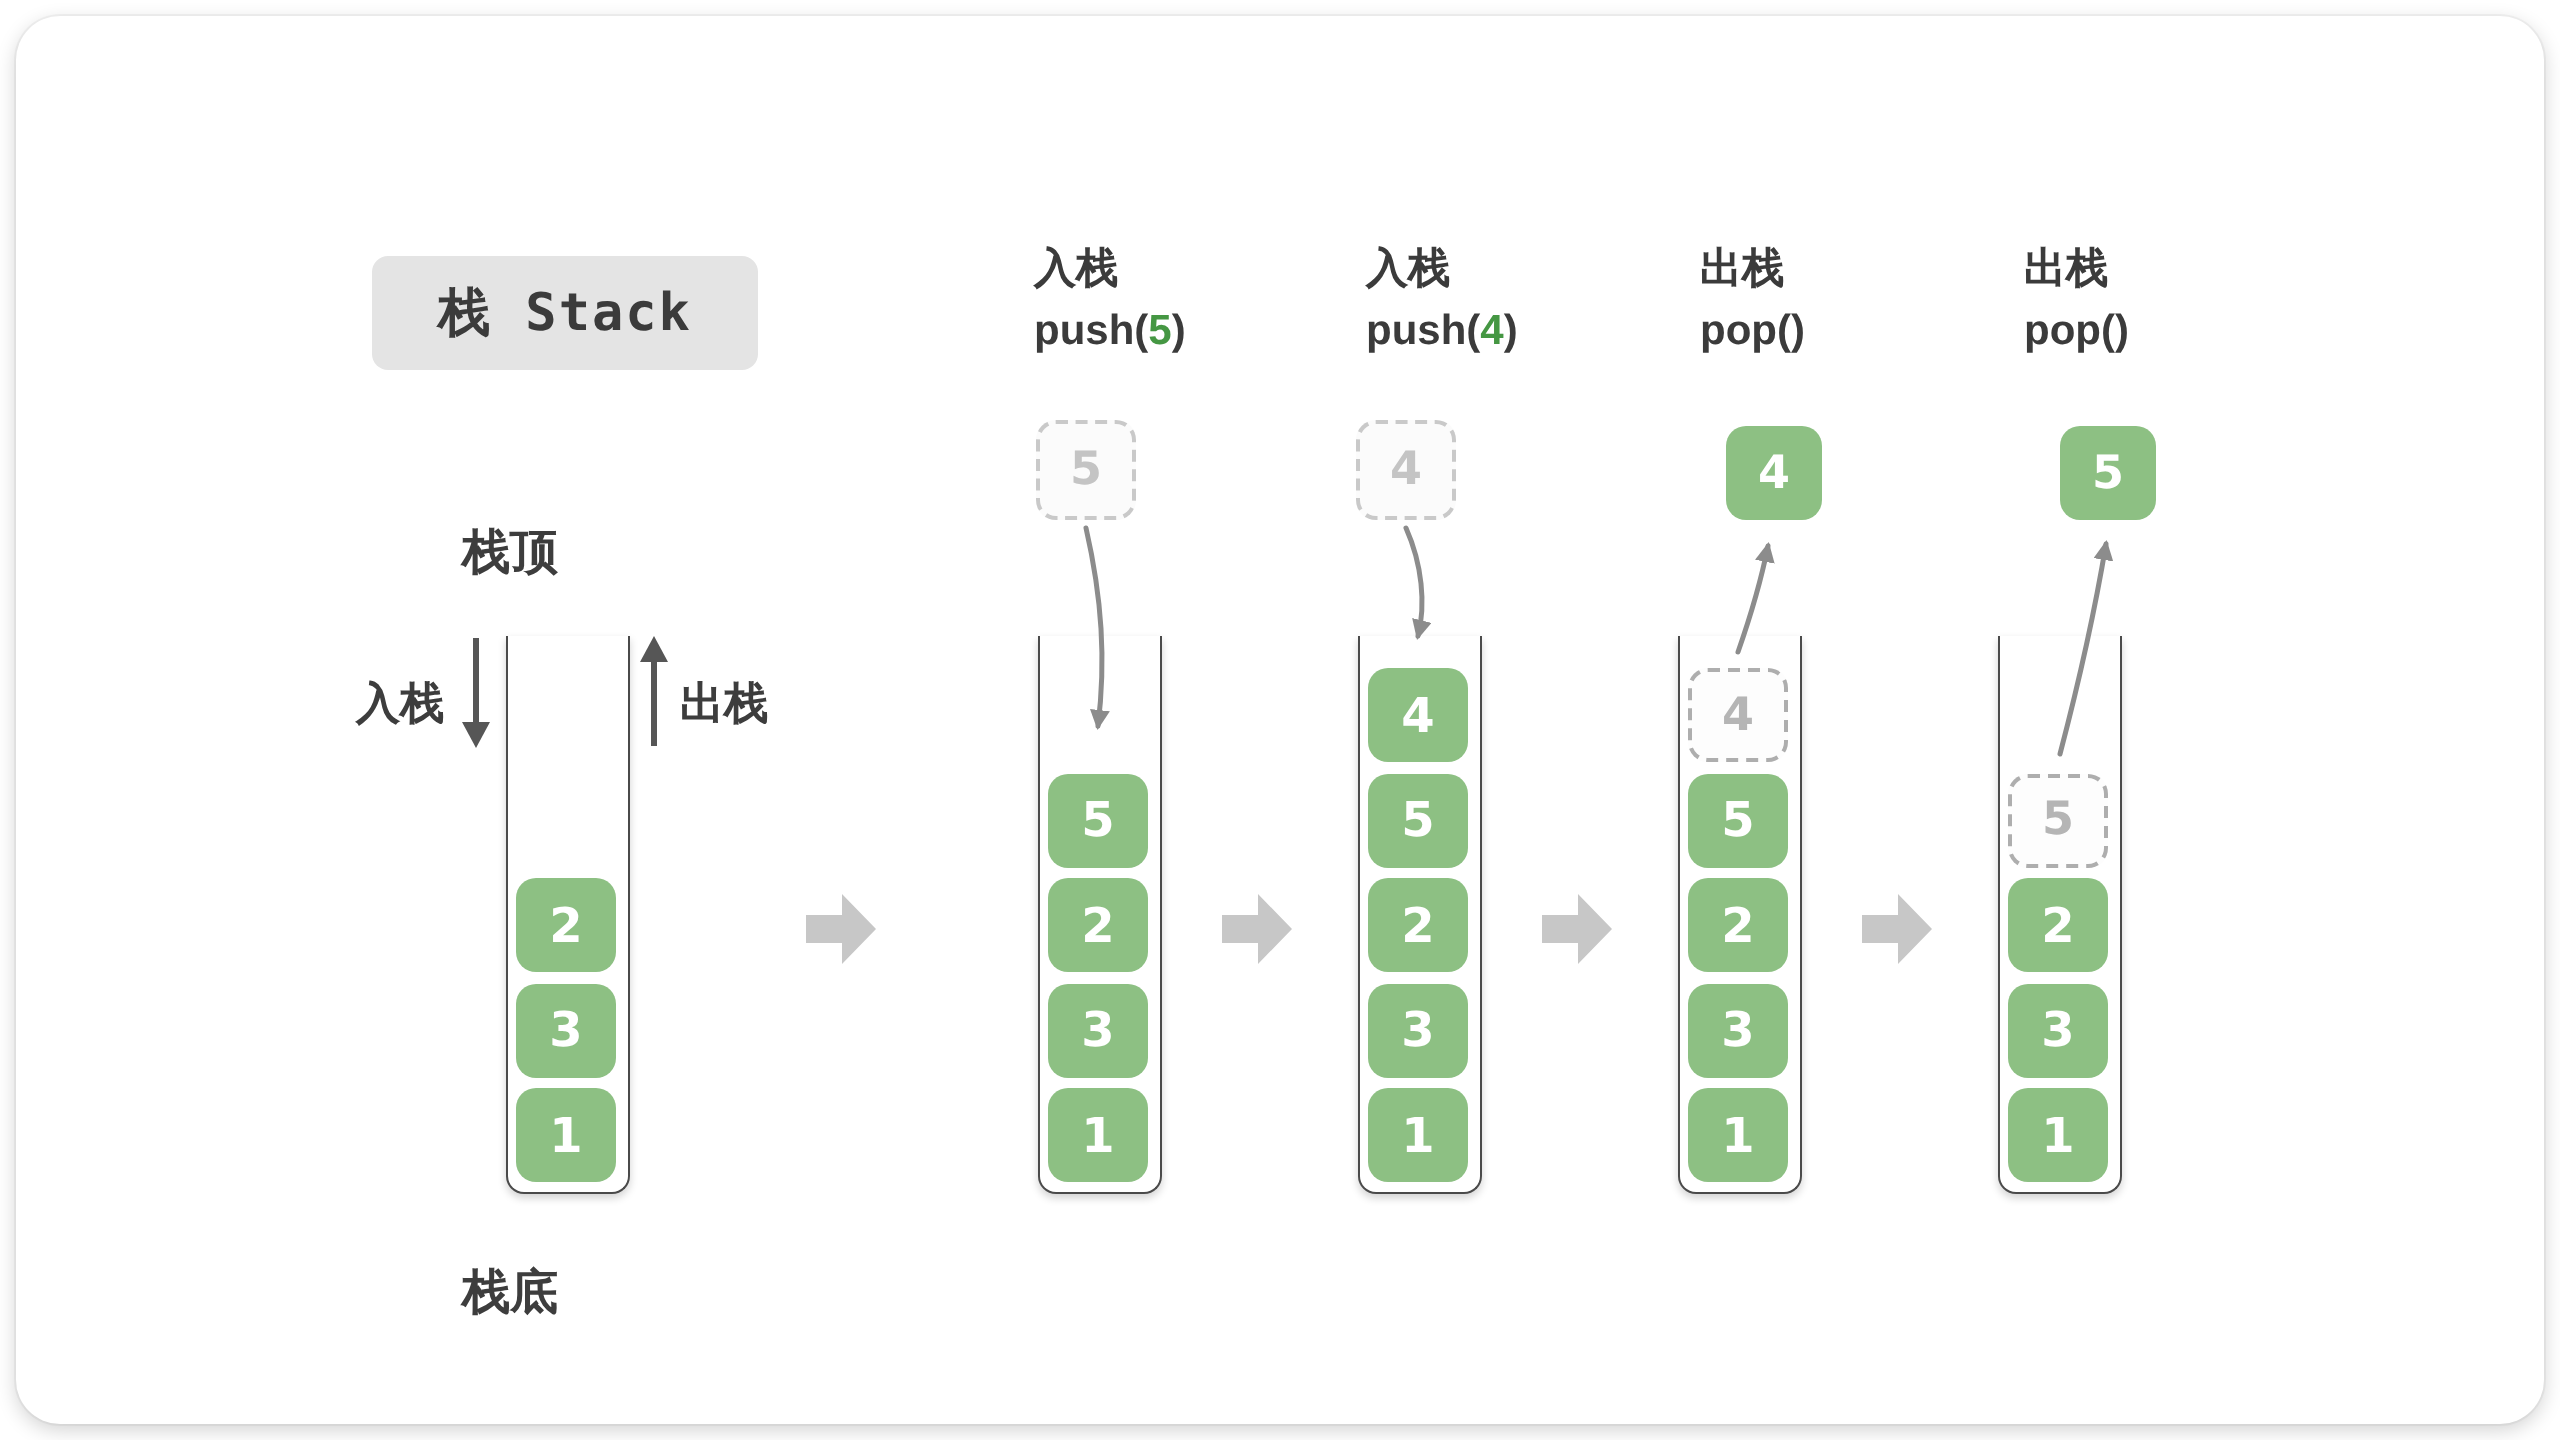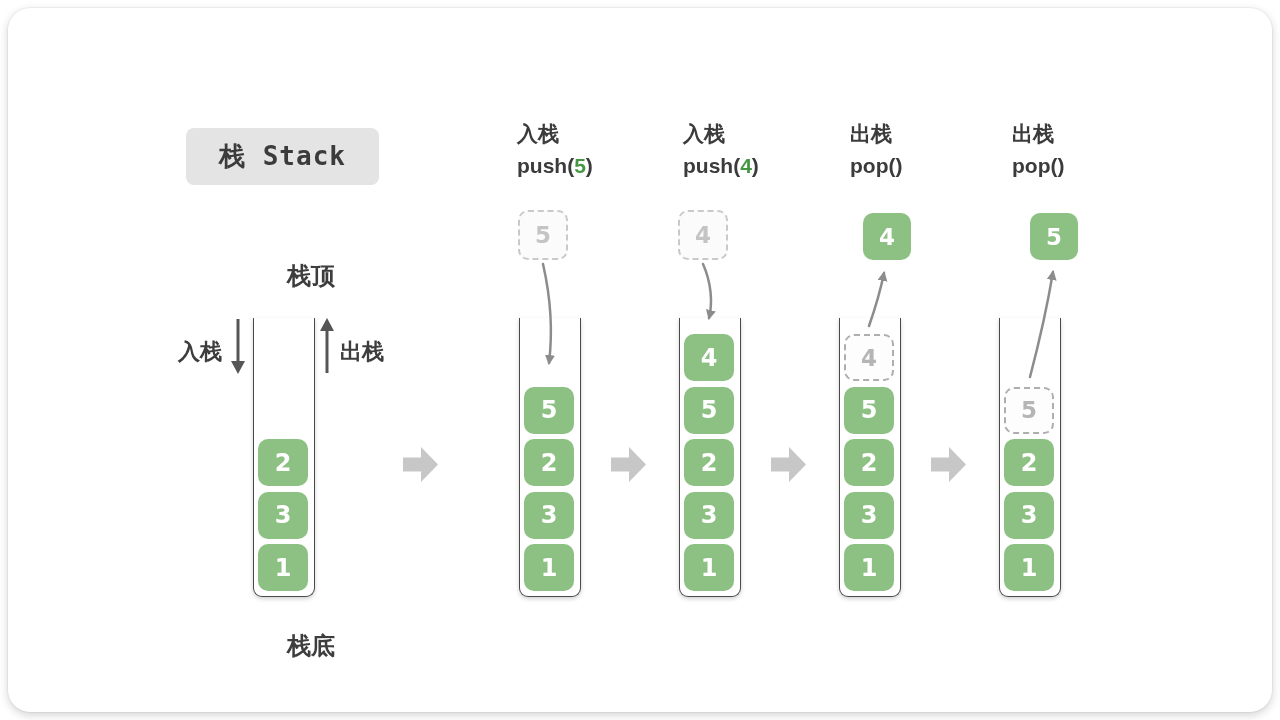--- a/index.html
+++ b/index.html
@@ -7,21 +7,21 @@
   .card{position:absolute;left:8px;top:8px;width:1264px;height:704px;background:#ffffff;
         border-radius:22px;box-shadow:0 3px 10px rgba(0,0,0,0.18),0 0 0 1px rgba(0,0,0,0.04);}
   .stage{position:absolute;left:0;top:16px;width:1016px;height:720px;}
 
   .badge{position:absolute;left:186px;top:112px;width:193px;height:57px;background:#e4e4e4;
          border-radius:8px;display:flex;align-items:center;justify-content:center;
          font-family:"DejaVu Sans Mono","Liberation Mono",monospace;
          font-size:26px;font-weight:700;color:#3b3b3b;letter-spacing:1px;}
 
   .lbl{position:absolute;color:#3d3d3d;font-weight:700;}
-  .lbl.big{font-size:24px;width:104px;text-align:right;}
+  .lbl.big{font-size:24px;width:104px;text-align:left;}
   .lbl.side{font-size:22px;}
 
   .well{position:absolute;width:60px;height:278px;background:#ffffff;border:1.6px solid #4a4a4a;
         border-top:none;border-bottom-left-radius:9px;border-bottom-right-radius:9px;
         box-shadow:0 2px 4px rgba(0,0,0,0.18);}
 
   .cell{position:absolute;width:50px;height:47px;background:#8dc083;border-radius:10px;
         display:flex;align-items:center;justify-content:center;color:#ffffff;
         font-size:24px;font-weight:700;}
   .ghost{position:absolute;width:50px;height:47px;background:#fdfdfd;border:2px dashed #aeaeae;

